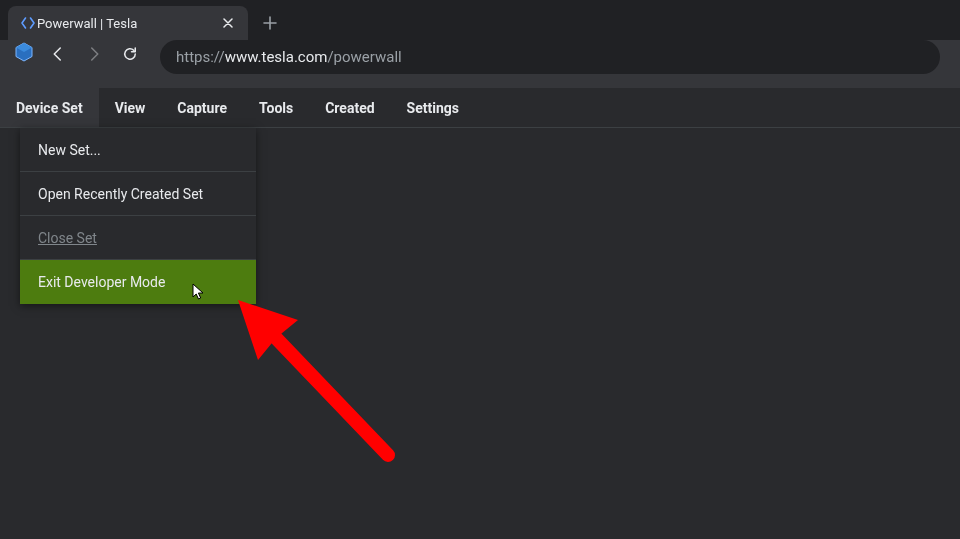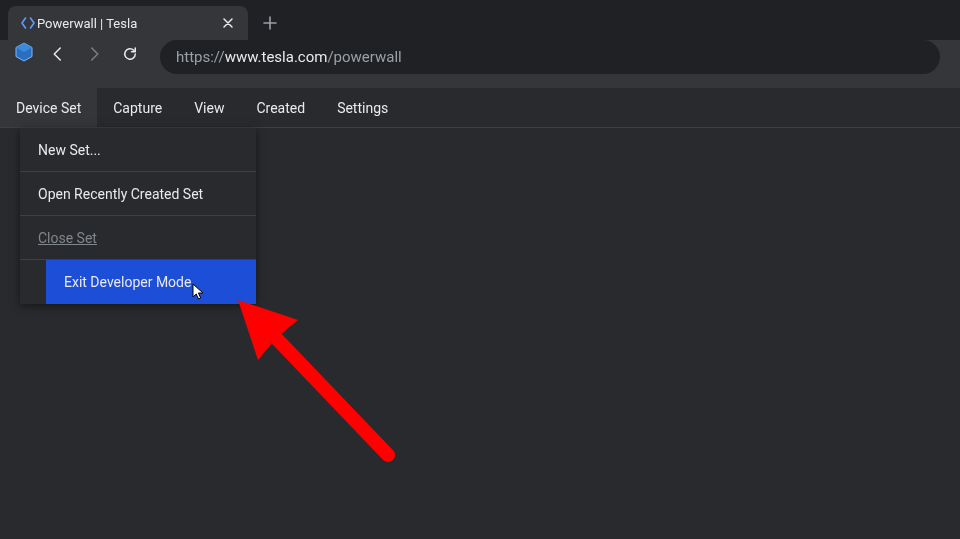--- a/index.html
+++ b/index.html
@@ -16,30 +16,30 @@
     
     .toolbar { height: 48px; background: #35363a; display: flex; align-items: flex-start; padding: 0 12px; gap: 8px; }
     .ext-icon { width: 24px; height: 24px; display: flex; align-items: center; justify-content: center; }
     .nav-btn { width: 28px; height: 28px; display: flex; align-items: center; justify-content: center; cursor: pointer; border-radius: 50%; }
     .nav-btn.disabled { opacity: 0.4; cursor: default; }
     .addr { flex: 1; background: #202124; height: 34px; border-radius: 17px; display: flex; align-items: center; padding: 0 16px; margin-left: 8px; max-width: 780px;}
     .addr-text { color: #9aa0a6; font-size: 15px; white-space: nowrap; }
     .addr-text .host { color: #e8eaed; }
 
     
-    .menu-bar { height: 40px; background: #292a2d; display: flex; align-items: center; border-bottom: 1px solid #3c4043; }
+    .menu-bar { height: 40px; background: #292a2d; display: flex; align-items: center; border-bottom: 1px solid #3c4043; font-weight: bold; }
     .menu-item { padding: 0 16px; height: 100%; display: flex; align-items: center; font-size: 14px; color: #e8eaed; cursor: pointer; }
     .menu-item.active { background: #35363a; }
 
     
     .dropdown { position: absolute; left: 20px; top: 128px; width: 236px; background: #292a2d; box-shadow: 0 2px 8px rgba(0,0,0,.5); z-index: 10; }
     .dd-item { height: 44px; display: flex; align-items: center; padding: 0 18px; font-size: 14px; color: #e8eaed; cursor: pointer; border-bottom: 1px solid #3c4043; position: relative; }
     .dd-item:last-child{ border-bottom: none;}
     .dd-item.disabled { color: #80868b; cursor: default; text-decoration: underline; }
-    .dd-item.hover { background: #1d4ed8; margin-left: 26px; }
+    .dd-item.hover { background: #4d7c0f; }
 
     
     .cursor { position: absolute; width: 14px; height: 18px; z-index: 30; }
 
     
     .arrow-ann { position: absolute; z-index: 20; }
 
     .content { background: #292a2d; height: calc(539px - 40px - 48px - 40px); }
   </style>
 </head>
@@ -88,22 +88,23 @@
         <path d="M19 12a7 7 0 1 1-2.05-4.95M19 4v5h-5" stroke="#e8eaed" stroke-width="2" fill="none" stroke-linecap="round" stroke-linejoin="round"></path>
       </svg>
   </span>
   <div class="addr">
     <span class="addr-text"><span>https://</span><span class="host">www.tesla.com</span><span>/powerwall</span></span>
   </div>
 </div>
 
 <div class="menu-bar">
   <div class="menu-item active">Device Set</div>
+  <div class="menu-item">View</div>
   <div class="menu-item">Capture</div>
-  <div class="menu-item">View</div>
+  <div class="menu-item">Tools</div>
   <div class="menu-item">Created</div>
   <div class="menu-item">Settings</div>
 </div>
 
 <div class="content"></div>
 
 <div class="dropdown">
   <div class="dd-item">New Set...</div>
   <div class="dd-item">Open Recently Created Set</div>
   <div class="dd-item disabled">Close Set</div>

